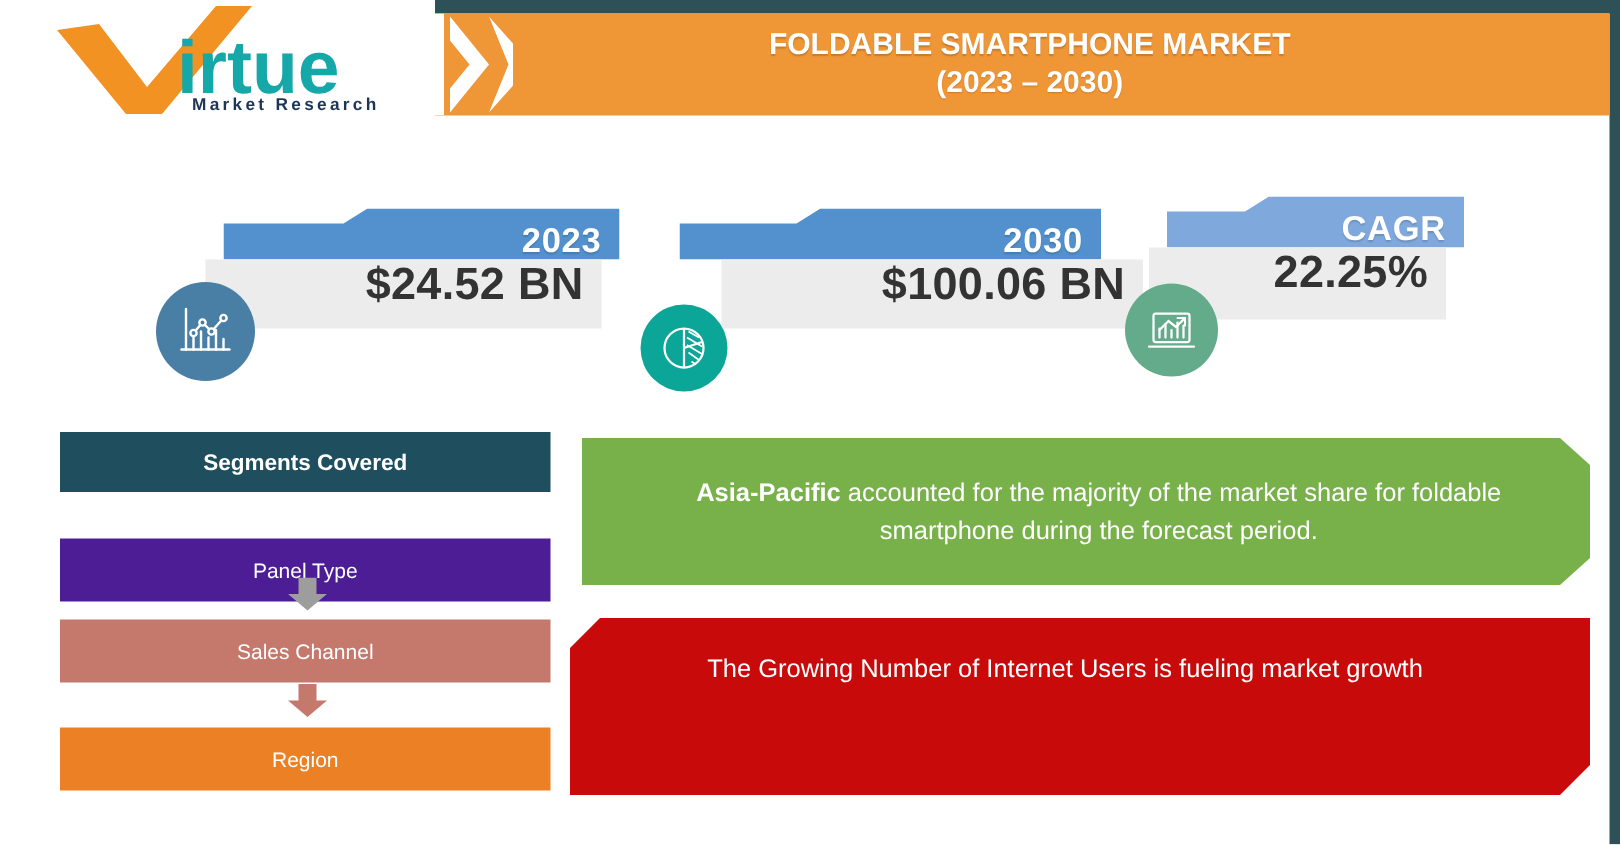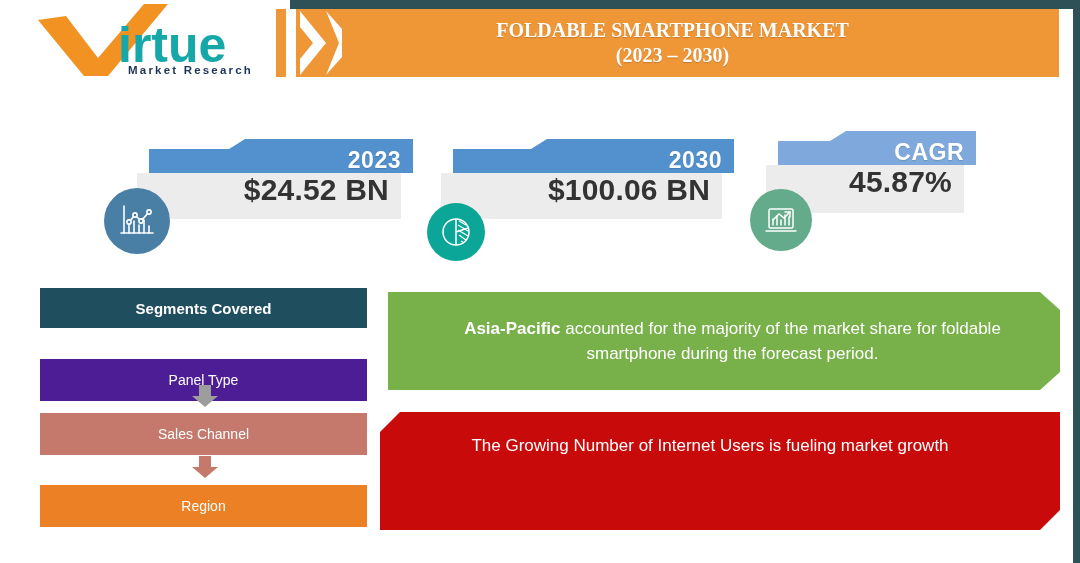--- a/index.html
+++ b/index.html
@@ -32,29 +32,28 @@
     right: 0;
     top: 0;
     width: 7px;
     height: 563px;
     background: #2e5157;
   }
 
   
   .header-banner {
     position: absolute;
-    left: 276px;
+    left: 290px;
     top: 9px;
     width: 783px;
     height: 68px;
     background: #ef9637;
     display: flex;
     align-items: center;
     justify-content: center;
-    font-family: Liberation Serif, serif;
   }
   .header-chevron {
     position: absolute;
     left: 286px;
     top: 9px;
     width: 56px;
     height: 68px;
     z-index: 3;
   }
   .header-title {
@@ -262,42 +261,42 @@
     </svg>
   </div>
 
   <div class="stat-card" style="left:441px; top:139px; width:281px; height:80px;">
     <div class="stat-tab">
       <svg width="281" height="34" viewBox="0 0 281 34">
         <path d="M0 10 L78 10 L94 0 L281 0 L281 34 L0 34 Z" fill="#5291cd"></path>
       </svg>
       <div class="stat-tab-label">2030</div>
     </div>
-    <div class="stat-body" style="height:46px;">
+    <div class="stat-body" style="height:46px;margin-left:40px;">
       <span class="stat-value">$100.06 BN</span>
     </div>
   </div>
   <div class="stat-icon" style="left:427px; top:203px; width:58px; height:58px; background:#0ba697;">
     <svg width="36" height="36" viewBox="0 0 36 36" fill="none" stroke="#ffffff" stroke-width="1.5">
       <circle cx="18" cy="18" r="13"></circle>
       <path d="M18 5 L18 31"></path>
       <path d="M18 18 L30 14"></path>
       <path d="M21 7 L28 11 M20 11 L30 17 M20 16 L30 22 M21 21 L28 26 M23 27 L26 29" stroke-width="1.2"></path>
     </svg>
   </div>
 
   <div class="stat-card" style="left:766px; top:131px; width:198px; height:80px;">
     <div class="stat-tab">
       <svg width="198" height="34" viewBox="0 0 198 34">
         <path d="M0 10 L52 10 L68 0 L198 0 L198 34 L0 34 Z" fill="#7fa9dc"></path>
       </svg>
       <div class="stat-tab-label">CAGR</div>
     </div>
     <div class="stat-body" style="height:48px;">
-      <span class="stat-value">45.87%</span>
+      <span class="stat-value">22.25%</span>
     </div>
   </div>
   <div class="stat-icon" style="left:750px; top:189px; width:62px; height:62px; background:#63ab8b;">
     <svg width="38" height="38" viewBox="0 0 38 38" fill="none" stroke="#ffffff" stroke-width="1.5" stroke-linecap="round">
       <rect x="7" y="8" width="24" height="19" rx="1.5"></rect>
       <path d="M4 30 L34 30"></path>
       <path d="M11 24 L11 18"></path>
         <path d="M15 24 L15 15"></path>
       <path d="M19 24 L19 19"></path>
         <path d="M23 24 L23 14"></path>

